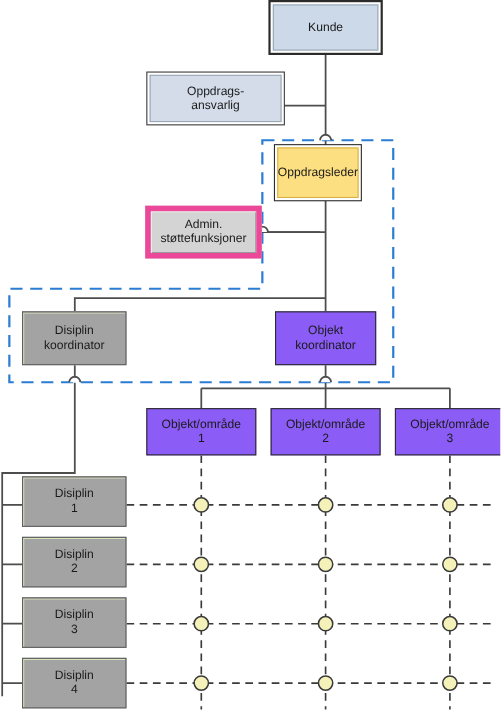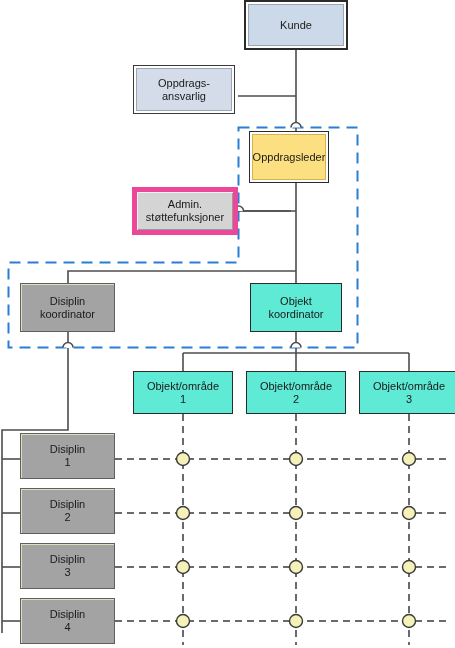--- a/index.html
+++ b/index.html
@@ -45,21 +45,21 @@
     background:#d4d4d4;
     border:5px solid #ec4899;
     box-shadow:inset 1px 1px 0 #f2f2f2, inset -1px -1px 0 #9a9a9a;
   }
   .n-green{
     background:#a3a3a3;
     border:1px solid #5f5f5f;
     box-shadow:inset 1px 1px 0 #d7e3bb;
   }
   .n-yellow{
-    background:#5eead4;
+    background:#8b5cf6;
     border:1px solid #2b2b2b;
   }
   .lbl{pointer-events:none;}
 </style>
 </head>
 <body>
 
 <div id="root">
 
   <svg id="svg-layer" viewBox="0 0 455 648" xmlns="http://www.w3.org/2000/svg">
@@ -129,21 +129,21 @@
       <circle cx="409" cy="567" r="6.5"></circle>
 
       <circle cx="183" cy="621" r="6.5"></circle>
       <circle cx="296" cy="621" r="6.5"></circle>
       <circle cx="409" cy="621" r="6.5"></circle>
     </g>
   </svg>
 
   <div class="node n-kunde lbl" style="left:248px;top:4px;width:96px;height:42px;">Kunde</div>
 
-  <div class="node n-oppdragsansvarlig lbl" style="left:136px;top:68px;width:96px;height:43px;">Oppdrags-
+  <div class="node n-oppdragsansvarlig lbl" style="left:136px;top:68px;width:120px;height:43px;">Oppdrags-
 ansvarlig</div>
 
   <div class="node n-oppdragsleder lbl" style="left:252px;top:134px;width:74px;height:46px;">Oppdragsleder</div>
 
   <div class="node n-admin lbl" style="left:132px;top:187px;width:106px;height:48px;">Admin.
 støttefunksjoner</div>
 
   <div class="node n-green lbl" style="left:20px;top:283px;width:95px;height:49px;">Disiplin
 koordinator</div>
 

